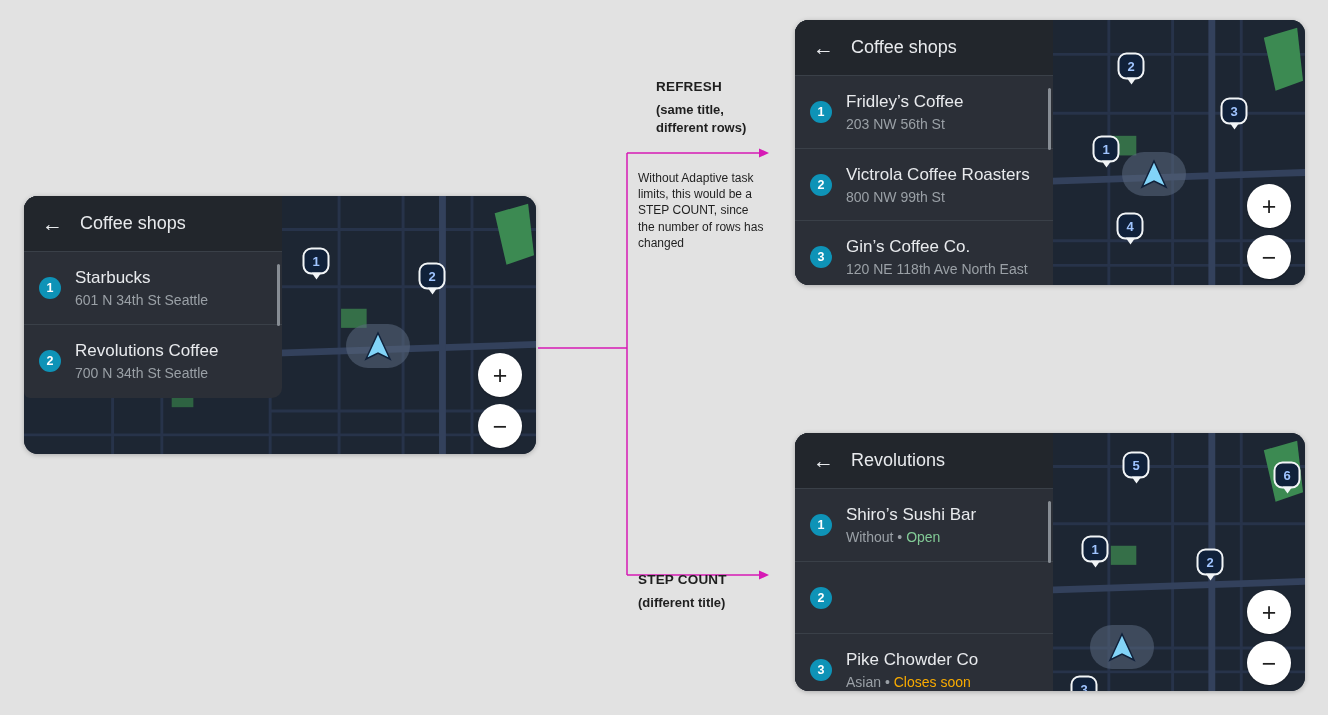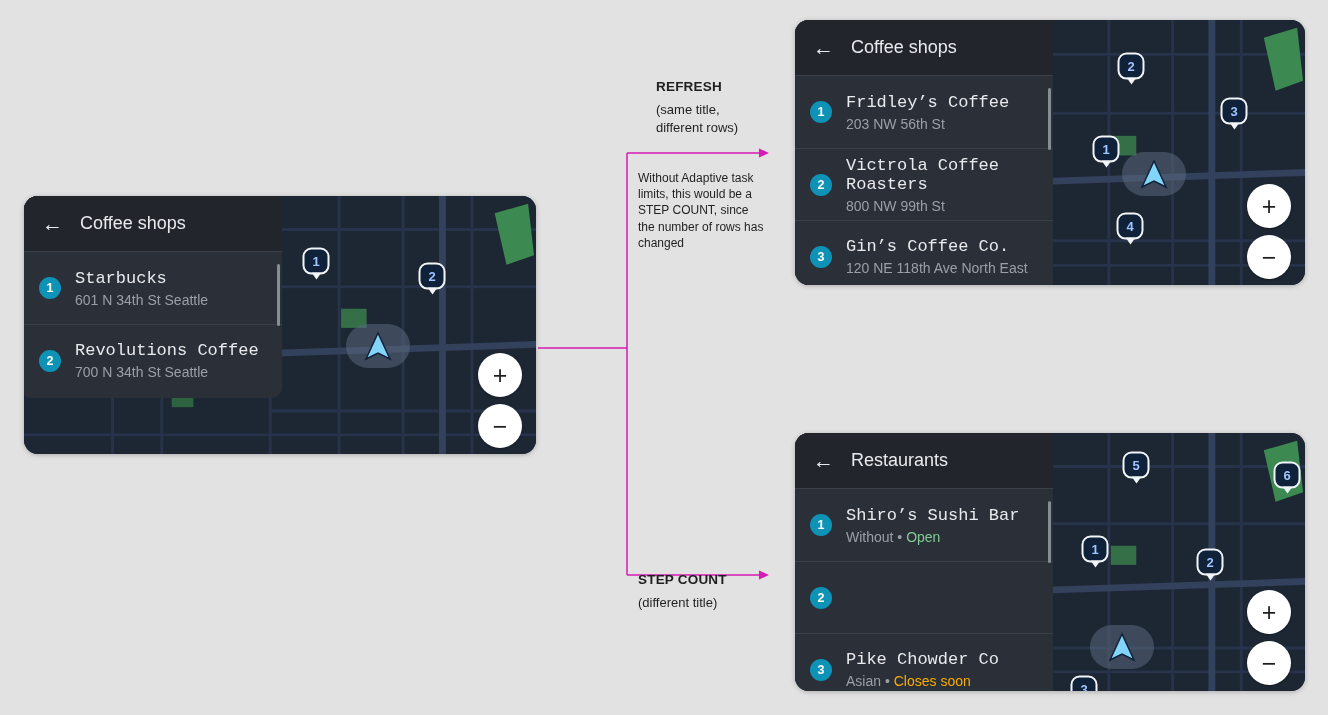--- a/index.html
+++ b/index.html
@@ -30,28 +30,28 @@
   .list.partial { height:202px; border-radius:0 0 10px 6px; }
   .list.full { height:100%; }
   .list-header { height:56px; background:#22262c; display:flex; align-items:center; gap:17px;
                  padding:0 18px; border-bottom:1px solid #3a4048; }
   .back { font-size:21px; color:#e8eaed; cursor:pointer; }
   .list-title { font-size:18px; color:#e8eaed; }
   .row { height:72px; display:flex; align-items:center; gap:14px; padding:0 12px 0 15px; cursor:pointer; }
   .row + .row { border-top:1px solid #3a4048; }
   .badge { width:22px; height:22px; border-radius:50%; background:#0e93b7; color:#ffffff; flex:none;
            font-size:12.5px; font-weight:bold; display:flex; align-items:center; justify-content:center; }
-  .row-title { font-size:17px; color:#e8eaed;font-family:Liberation Mono, monospace; }
+  .row-title { font-size:17px; color:#e8eaed; }
   .row-sub { font-size:14px; color:#9aa0a6; margin-top:4px; }
   .scroll-thumb { position:absolute; right:2px; top:68px; width:3px; height:62px; background:#878d94; border-radius:2px; }
 
   
   .ann { position:absolute; color:#1f1f1f; z-index:6; }
   .ann-title { font-weight:bold; font-size:13.5px; letter-spacing:.2px; }
-  .ann-sub { font-size:13px; margin-top:7px; white-space:pre-line; line-height:1.4; }
+  .ann-sub { font-size:13px; margin-top:7px; white-space:pre-line; line-height:1.4;font-weight:bold; }
   .ann-note { position:absolute; width:130px; font-size:12px; line-height:1.35; color:#1f1f1f; z-index:6; }
   .connectors { position:absolute; inset:0; pointer-events:none; z-index:1; }
 </style>
 </head>
 <body>
 
 <div class="canvas">
 
   <svg class="connectors" width="1328" height="715">
     <g stroke="#d61ab5" stroke-width="1.5" fill="none">
@@ -267,21 +267,21 @@
           <span>3</span>
         </div>
       <div class="zoom">
         <button class="zoom-btn">+</button>
         <button class="zoom-btn">−</button>
       </div>
     </div>
     <div class="list full">
       <div class="list-header">
         <span class="back">←</span>
-        <span class="list-title">Restaurants</span>
+        <span class="list-title">Revolutions</span>
       </div>
       <div class="row">
         <span class="badge">1</span>
         <div class="row-text">
           <div class="row-title">Shiro’s Sushi Bar</div>
           <div class="row-sub"><span>Without • </span><span class="status" style="color: rgb(129, 201, 149);">Open</span></div>
         </div>
       </div>
       <div class="row">
         <span class="badge">2</span>

